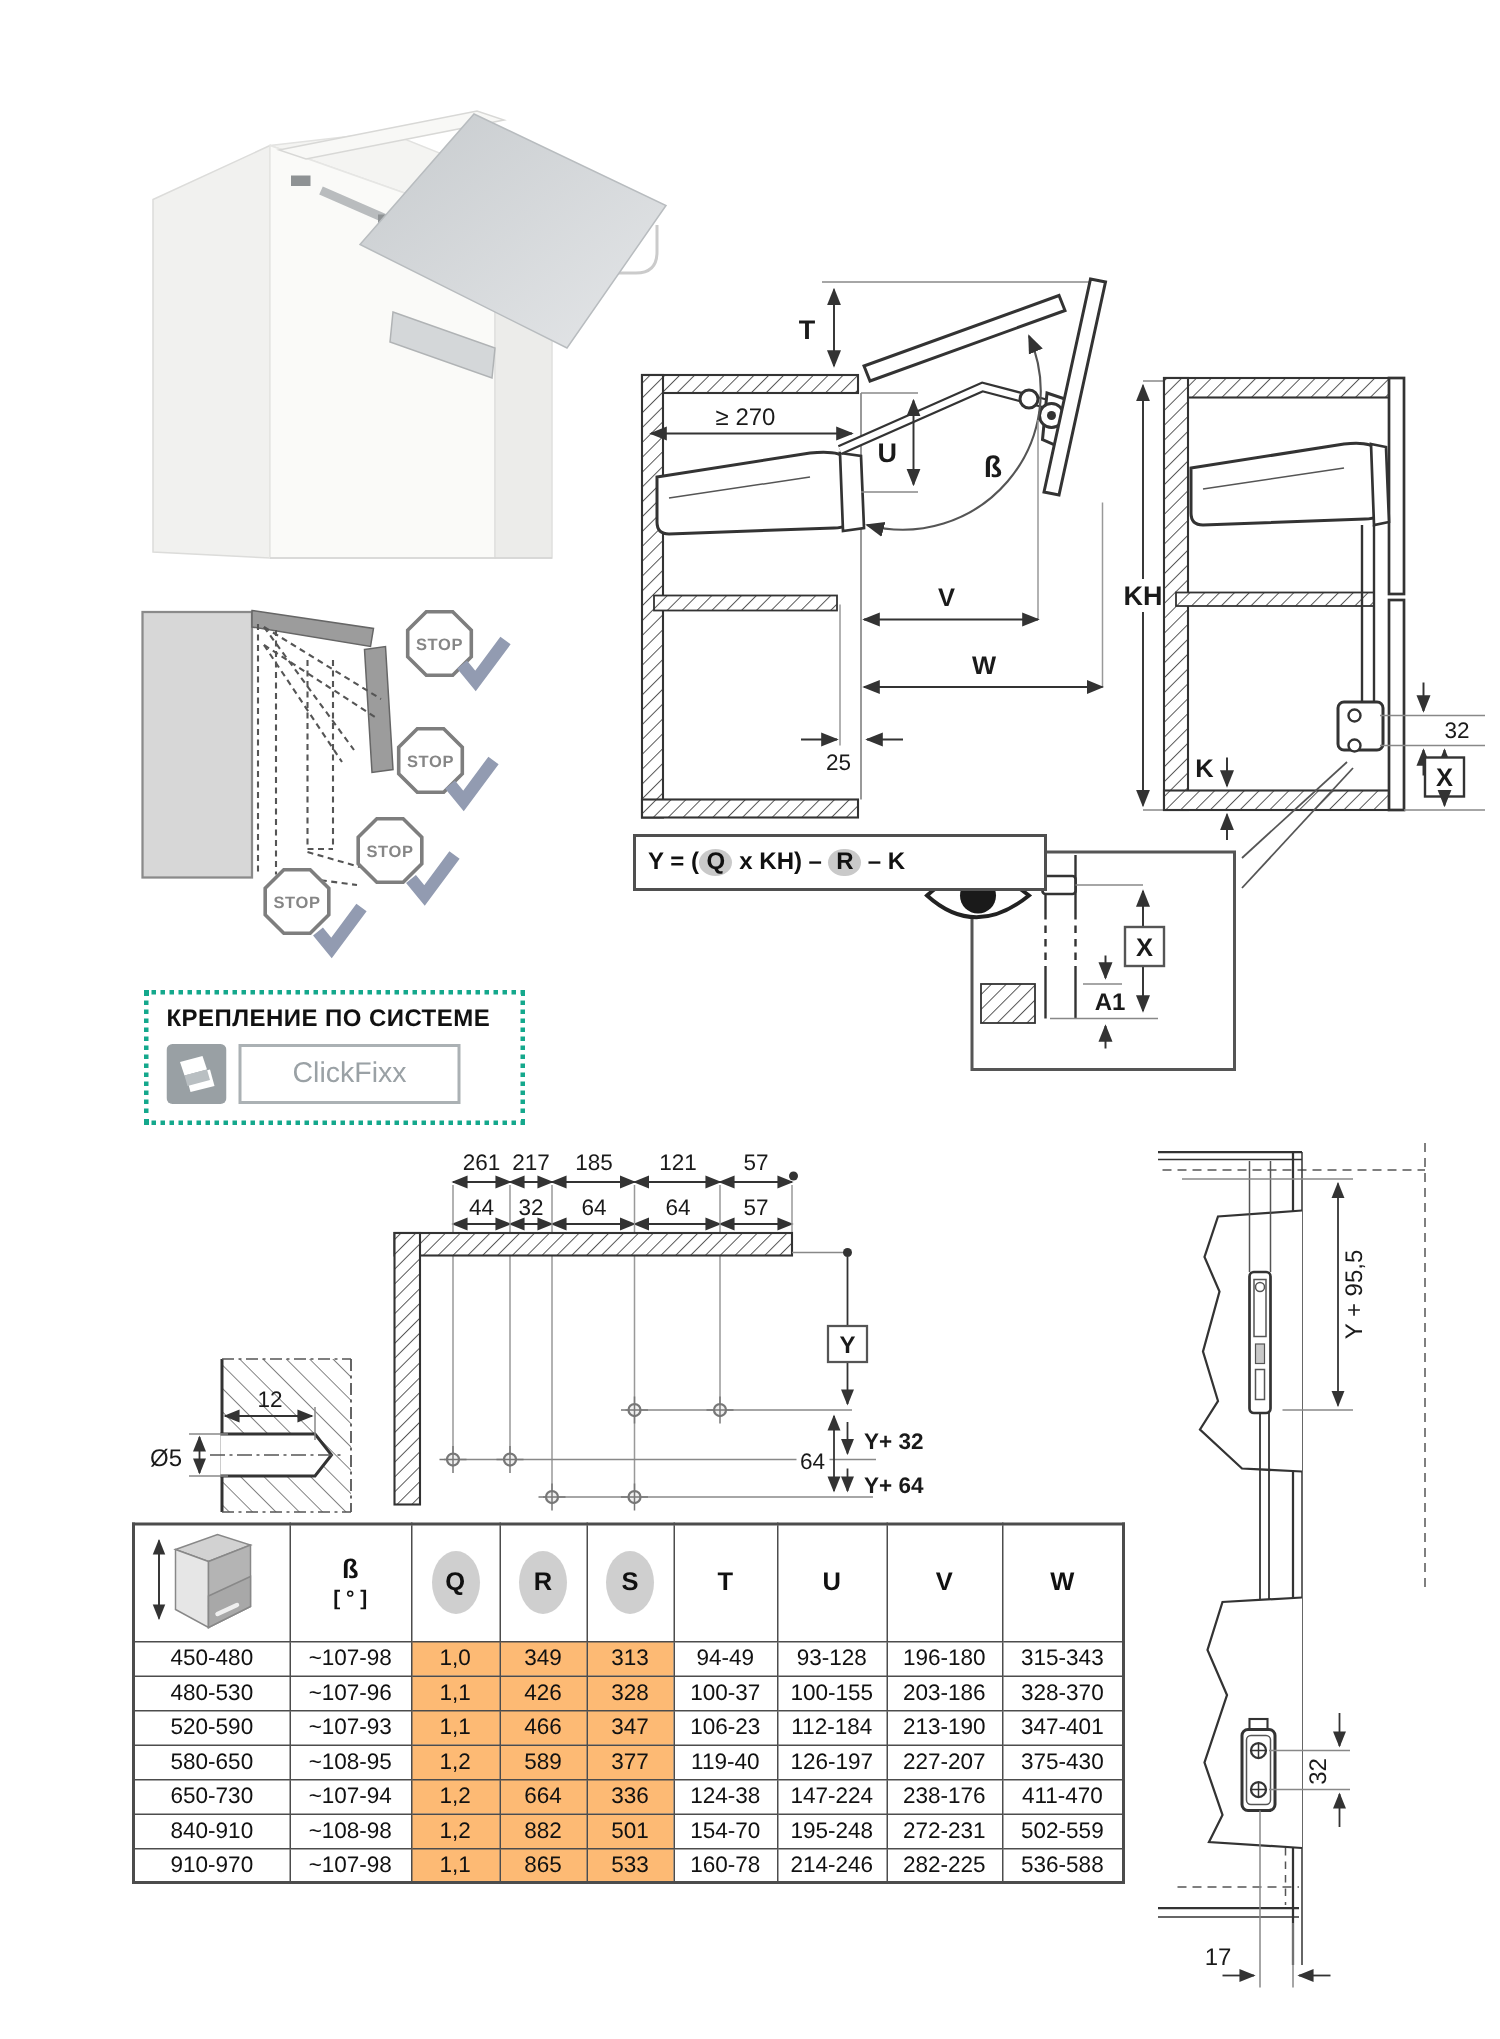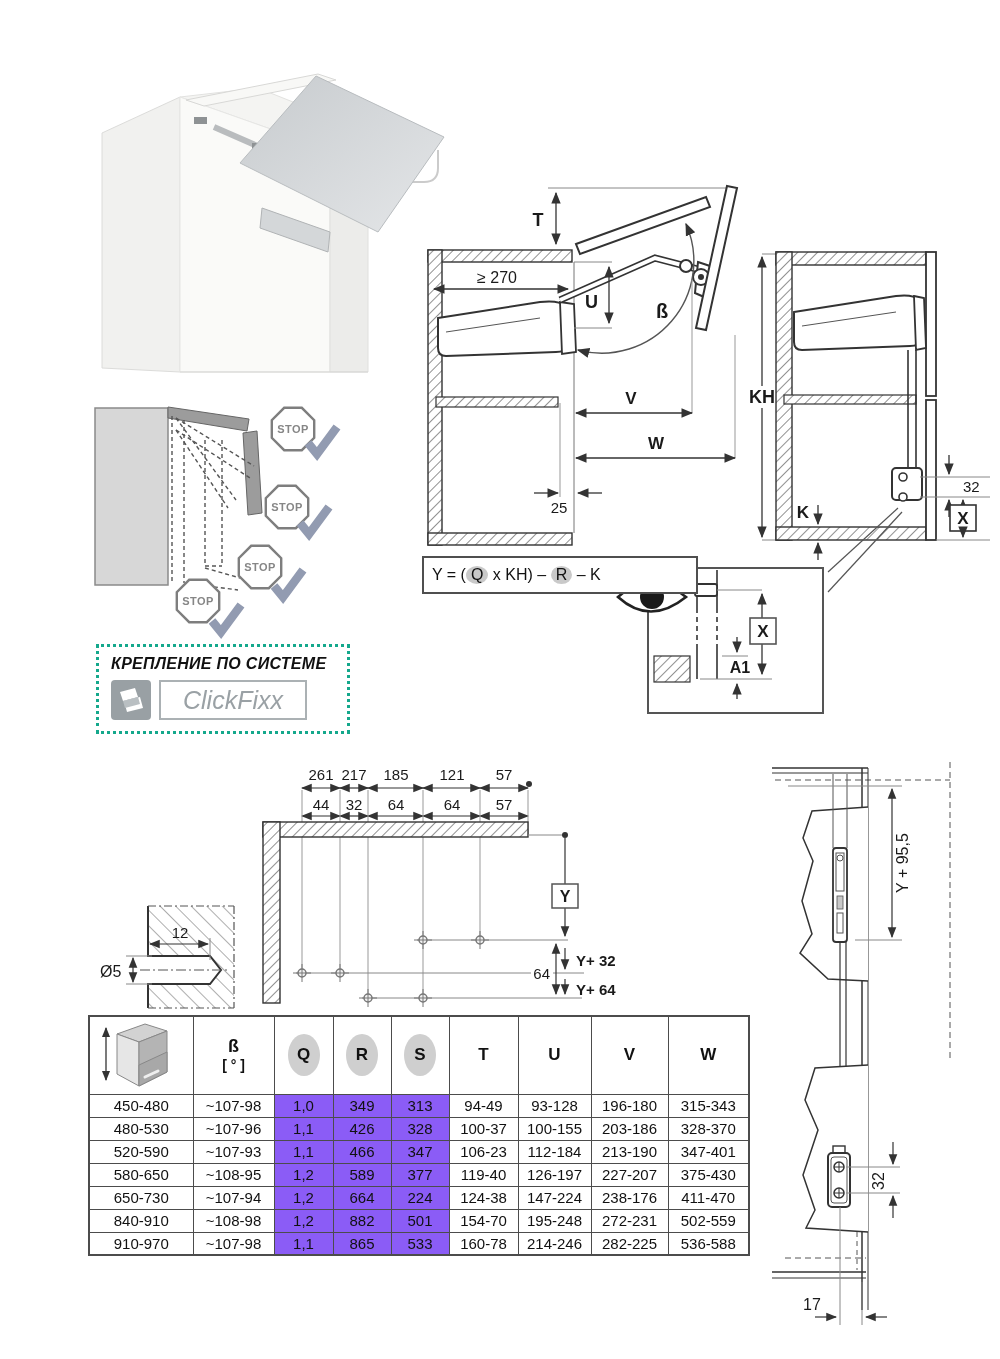--- a/index.html
+++ b/index.html
@@ -7,37 +7,37 @@
   .page { position:relative; width:1000px; height:1359px; background:#fff; overflow:hidden; }
   svg text { font-family:"Liberation Sans","DejaVu Sans",sans-serif; fill:#1a1a1a; }
   .dim  { font-size:15px; }
   .dim6 { font-size:16px; }
   .dimb { font-size:17px; font-weight:bold; }
   .dimb2{ font-size:18px; font-weight:bold; }
   .beta { font-size:20px; font-weight:bold; }
   .stoptxt { font-size:11px; font-weight:bold; fill:#868686; letter-spacing:.4px; }
 
   .formula-box { position:absolute; left:422px; top:556px; width:276px; border:2px solid #4f4f4f;
-    padding:5px 8px; font-size:16px; font-weight:normal; color:#111; line-height:1.5; background:#fff; }
+    padding:5px 8px; font-size:16px; font-weight:bold; color:#111; line-height:1.5; background:#fff; }
   .hl { display:inline-block; background:#c9c9c9; border-radius:50%; padding:0 5px; line-height:1.15; }
 
-  .clickfixx { position:absolute; left:96px; top:644px; width:254px; height:90px;
-    border:3px dotted #14a88c; padding:8px 12px 6px 12px; background:#fff;font-style:italic; }
+  .clickfixx { position:absolute; left:96px; top:660px; width:254px; height:90px;
+    border:3px dotted #14a88c; padding:8px 12px 6px 12px; background:#fff; }
   .cf-title { font-size:16px; font-weight:bold; color:#111; letter-spacing:.3px; }
   .cf-row { display:flex; align-items:center; margin-top:7px; }
   .cf-logo-box { width:148px; height:40px; border:2px solid #abb1b4; display:flex; align-items:center;
-    justify-content:center; font-size:25px; color:#9aa1a5; }
+    justify-content:center; font-size:19px; color:#9aa1a5; }
 
   table.spec { position:absolute; left:88px; top:1015px; width:660px; border-collapse:collapse;
     table-layout:fixed; background:#fff; font-size:15px; color:#111; }
   table.spec th, table.spec td { border:1px solid #4c4c4c; text-align:center; padding:0; }
   table.spec { border:2px solid #4c4c4c; }
   table.spec thead th { height:78px; font-weight:bold; background:#fff; }
   table.spec tbody td { height:23px; }
-  td.shaded { background:#8b5cf6; }
+  td.shaded { background:#fdba74; }
   .qrs { display:inline-flex; width:32px; height:42px; background:#cfcfcf; border-radius:50%;
     align-items:center; justify-content:center; font-size:17px; font-weight:bold; }
   .tuvw { font-size:17px; font-weight:bold; }
   .beta-h { font-size:18px; font-weight:bold; line-height:1.1; }
   .beta-u { font-size:14px; font-weight:bold; }
 </style>
 </head>
 <body>
 
 <div class="page">
@@ -495,21 +495,21 @@
           <td>119-40</td>
           <td>126-197</td>
           <td>227-207</td>
           <td>375-430</td>
         </tr>
         <tr>
           <td>650-730</td>
           <td>~107-94</td>
           <td class="shaded">1,2</td>
           <td class="shaded">664</td>
-          <td class="shaded">224</td>
+          <td class="shaded">336</td>
           <td>124-38</td>
           <td>147-224</td>
           <td>238-176</td>
           <td>411-470</td>
         </tr>
         <tr>
           <td>840-910</td>
           <td>~108-98</td>
           <td class="shaded">1,2</td>
           <td class="shaded">882</td>

